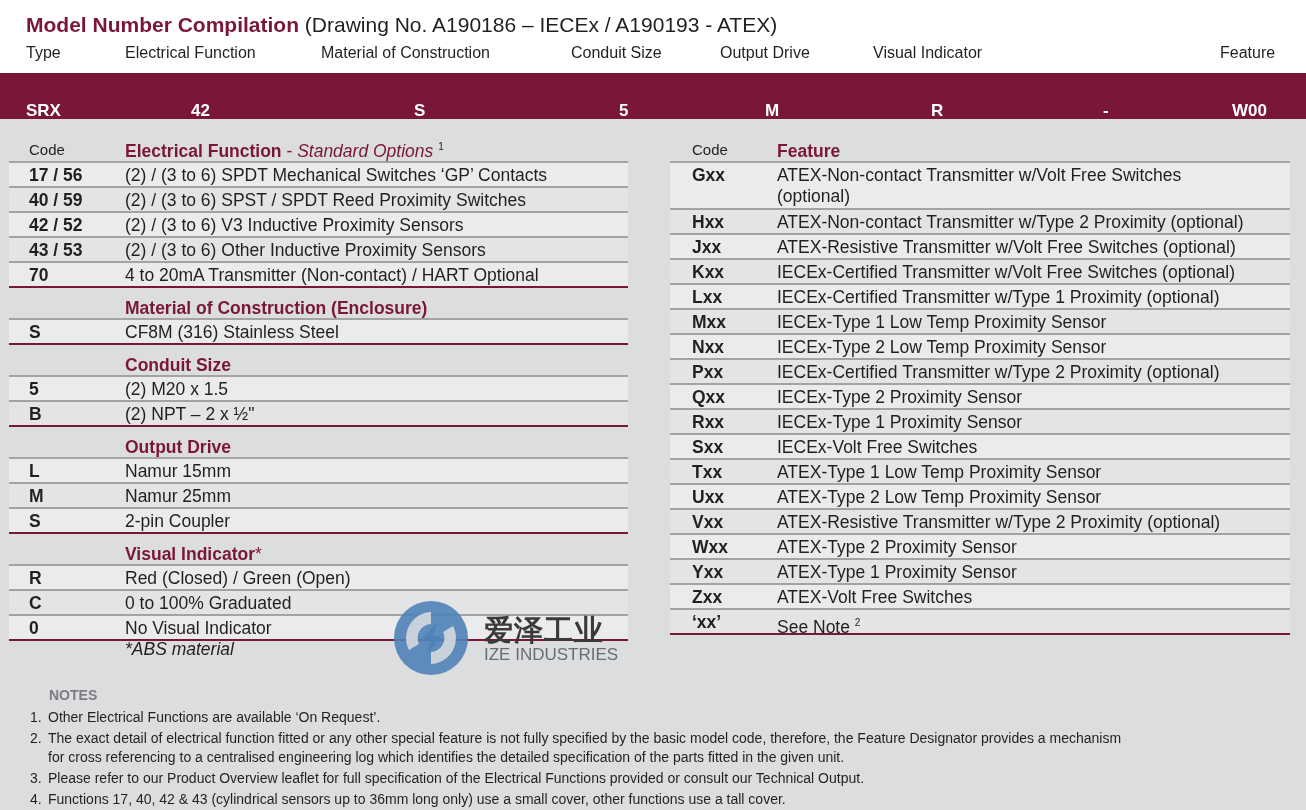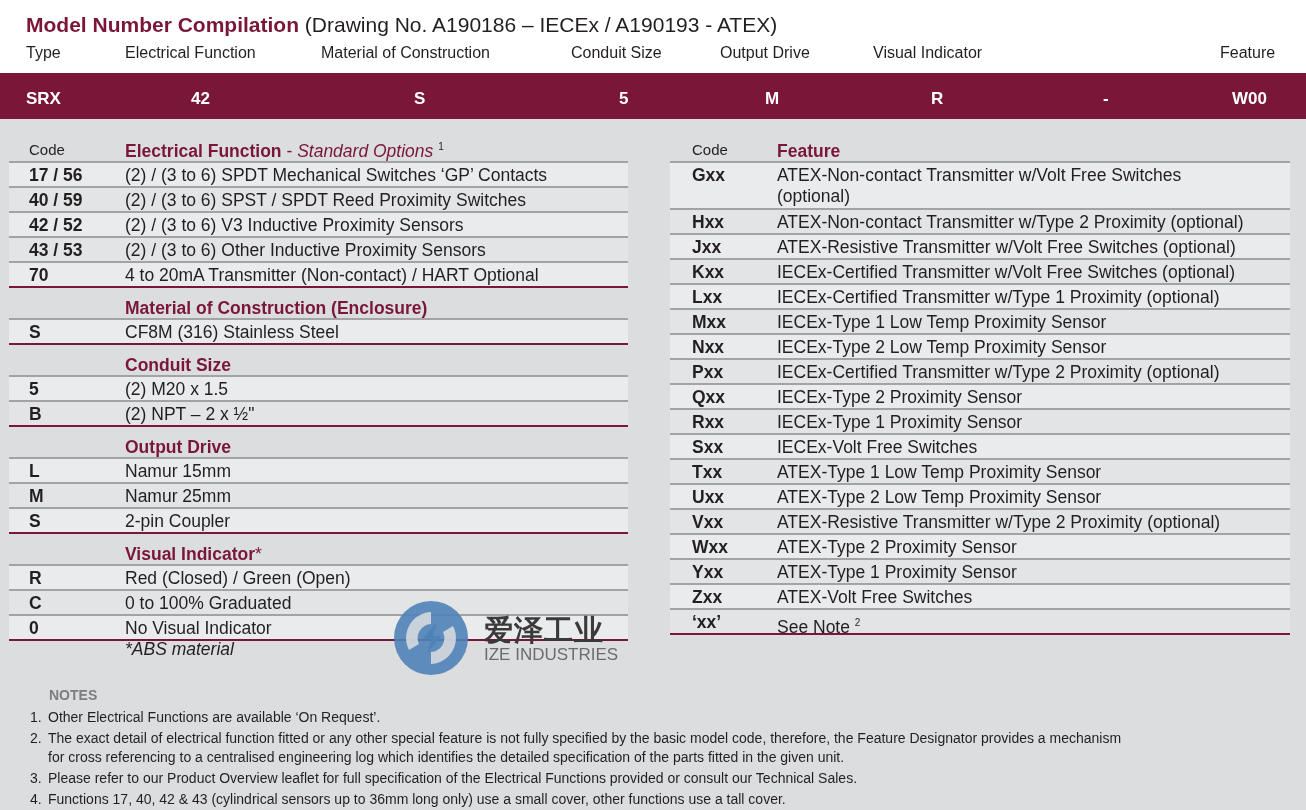--- a/index.html
+++ b/index.html
@@ -7,21 +7,21 @@
   body { background: #ffffff; font-family: "Liberation Sans", sans-serif; color: #231f20; position: relative; }
 
   .title-block { position: absolute; left: 26px; top: 12px; }
   .title { font-size: 21px; line-height: 26px; white-space: nowrap; }
   .title .bold { font-weight: bold; color: #7a1638; }
   .title .rest { color: #231f20; }
 
   .colhead { position: absolute; top: 44px; font-size: 16px; color: #231f20; white-space: nowrap; }
 
   .band { position: absolute; left: 0; top: 73px; width: 1306px; height: 46px; background: #7a1638; }
-  .band span { position: absolute; top: 16px; color: #ffffff; font-weight: bold; font-size: 17px; white-space: nowrap; }
+  .band span { position: absolute; top: 28px; color: #ffffff; font-weight: bold; font-size: 17px; white-space: nowrap; }
 
   .panel { position: absolute; left: 0; top: 119px; width: 1306px; height: 691px; background: #dcdddf; }
 
   .tbl { position: absolute; }
   .tbl .hdr { position: relative; height: 25px; }
   .tbl .hdr .code { position: absolute; left: 20px; top: 5px; font-size: 15px; color: #231f20; }
   .tbl .hdr .sect { position: absolute; top: 5px; font-size: 17.5px; font-weight: bold; color: #7a1638; white-space: nowrap; }
   .tbl .hdr .sect .ital { font-style: italic; font-weight: normal; color: #7a1638; }
   .tbl .hdr .sect .dash { font-weight: normal; color: #7a1638; }
   .tbl .hdr .sect sup { font-size: 10px; font-weight: normal; color: #231f20; vertical-align: super; }
@@ -272,21 +272,21 @@
           <span class="num">1.</span>
           <span class="txt">Other Electrical Functions are available ‘On Request’.</span>
         </div>
         <div class="n">
           <span class="num">2.</span>
           <span class="txt">The exact detail of electrical function fitted or any other special feature is not fully specified by the basic model code, therefore, the Feature Designator provides a mechanism
 for cross referencing to a centralised engineering log which identifies the detailed specification of the parts fitted in the given unit.</span>
         </div>
         <div class="n">
           <span class="num">3.</span>
-          <span class="txt">Please refer to our Product Overview leaflet for full specification of the Electrical Functions provided or consult our Technical Sales.</span>
+          <span class="txt">Please refer to our Product Overview leaflet for full specification of the Electrical Functions provided or consult our Technical Output.</span>
         </div>
         <div class="n">
           <span class="num">4.</span>
           <span class="txt">Functions 17, 40, 42 &amp; 43 (cylindrical sensors up to 36mm long only) use a small cover, other functions use a tall cover.</span>
         </div>
       </div>
   </div>
 </div>
 
 <div class="logo">

